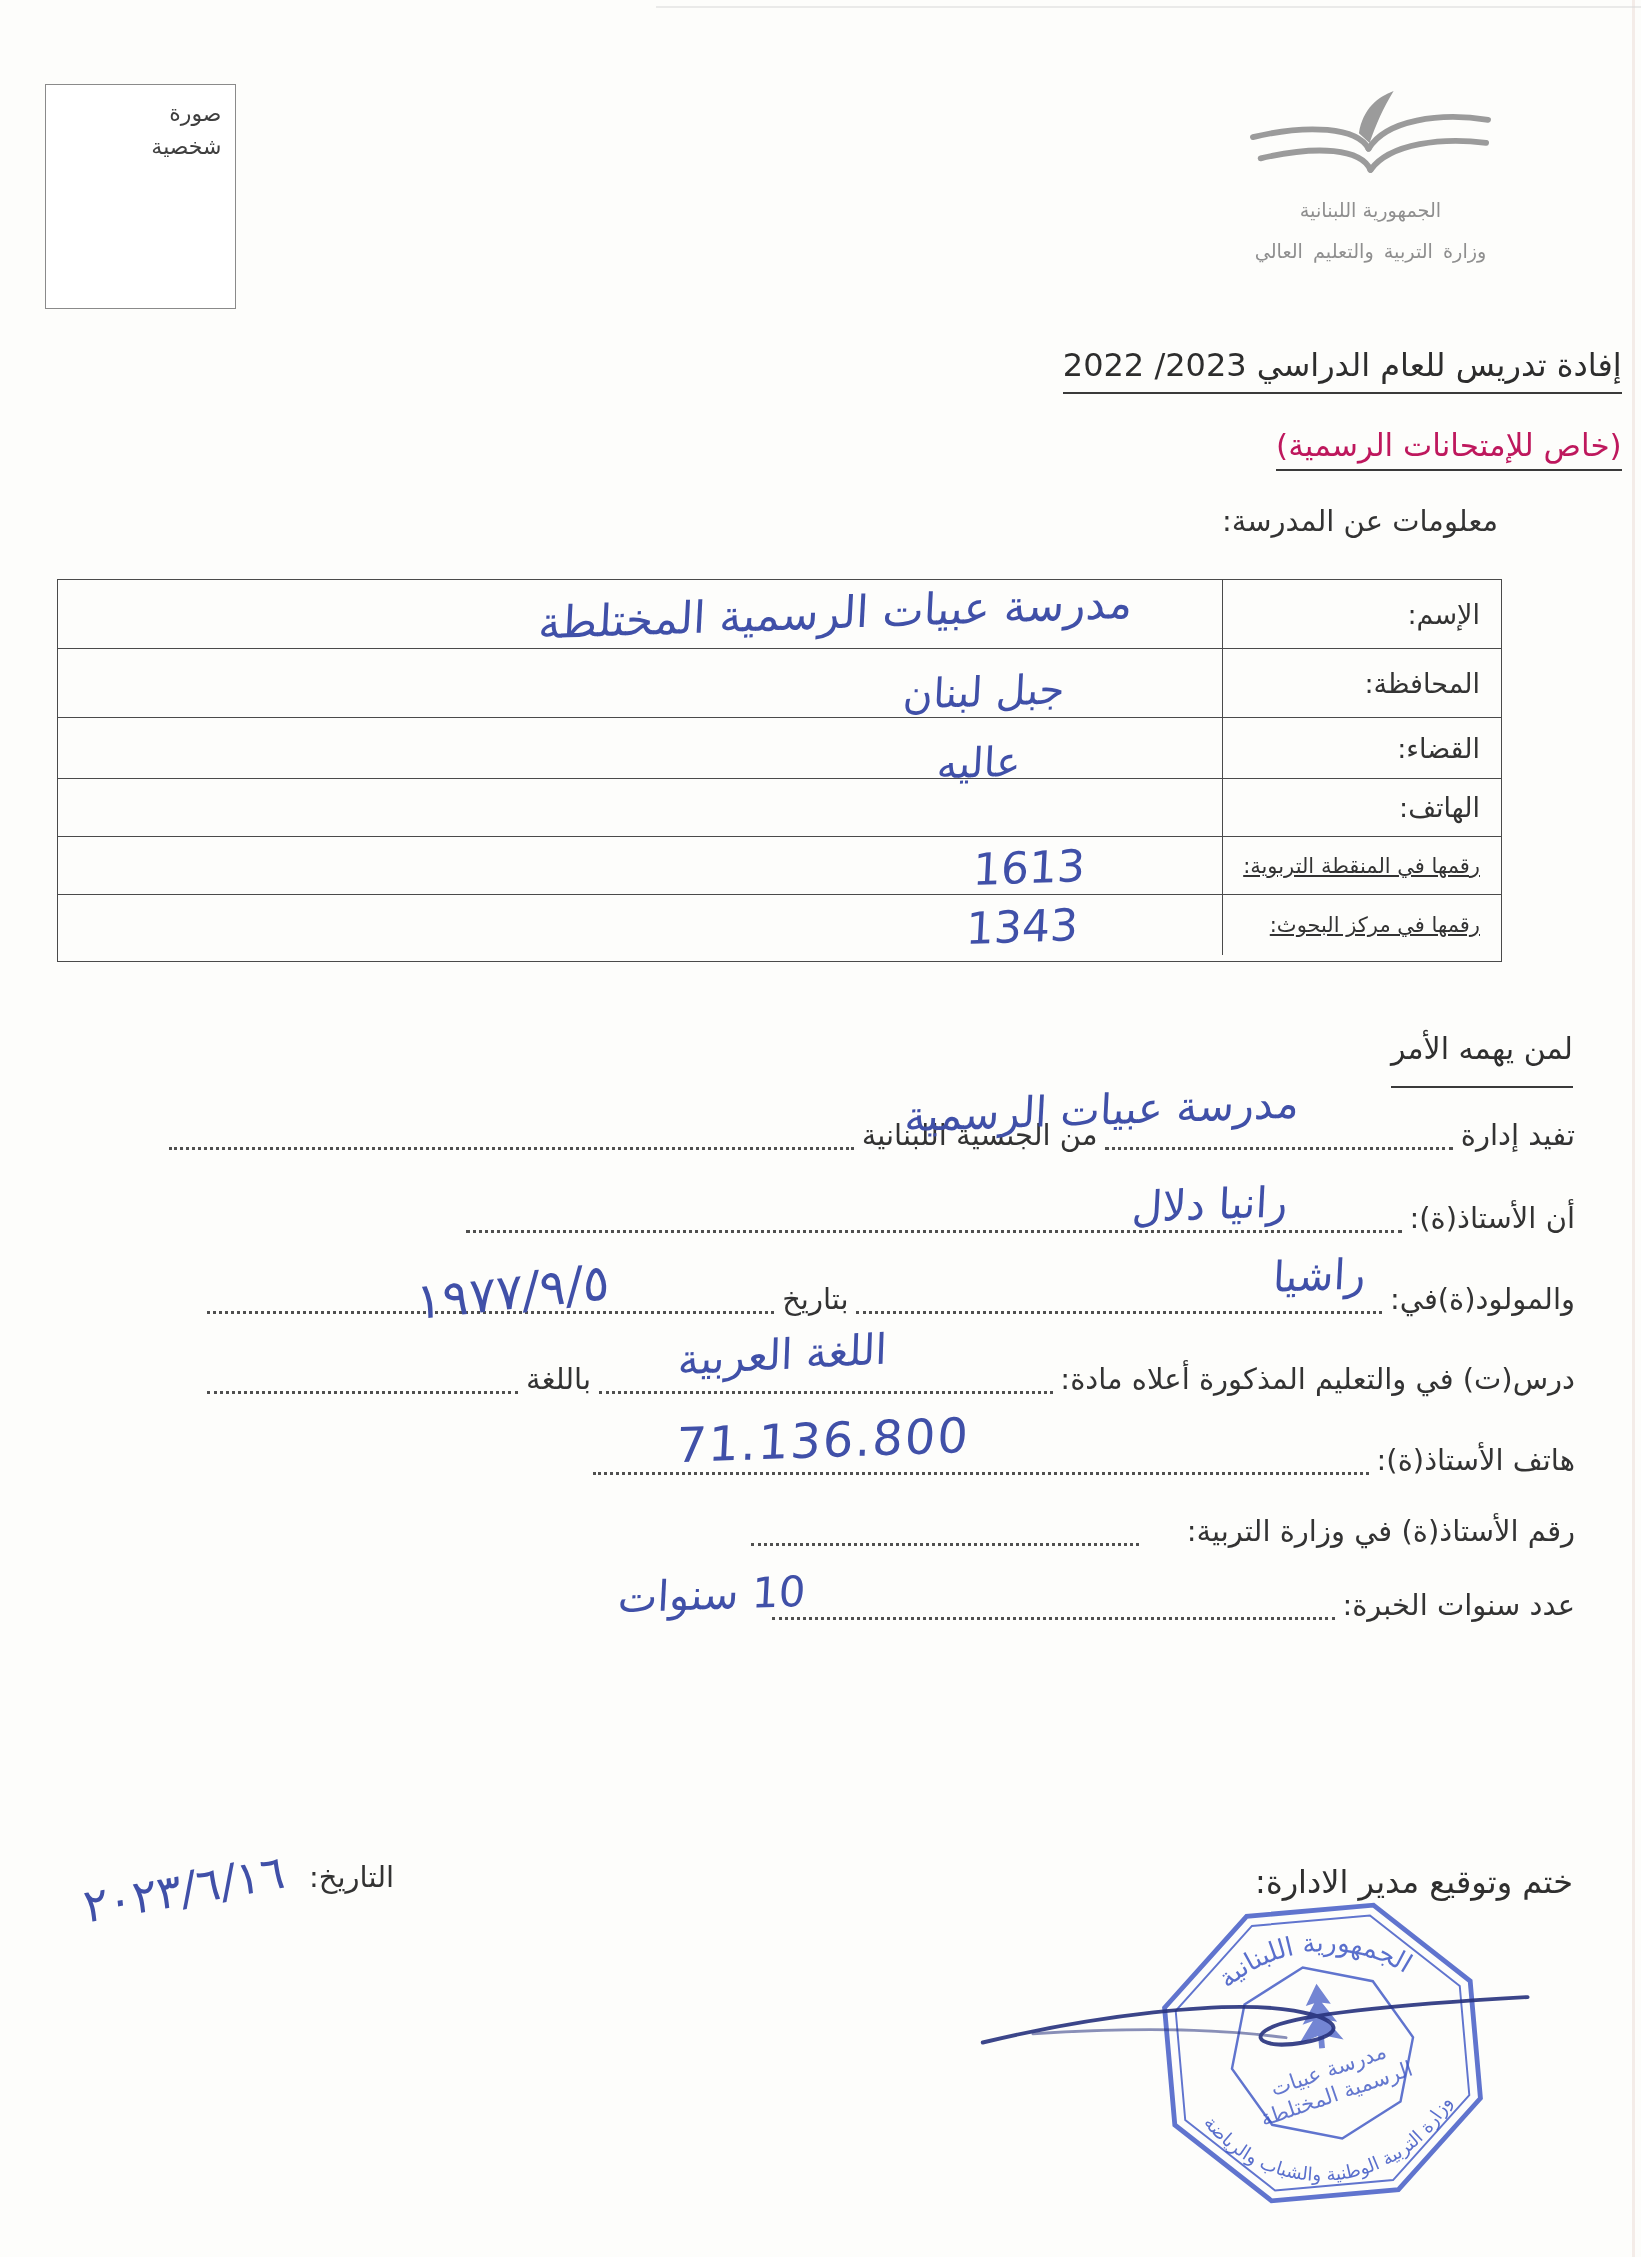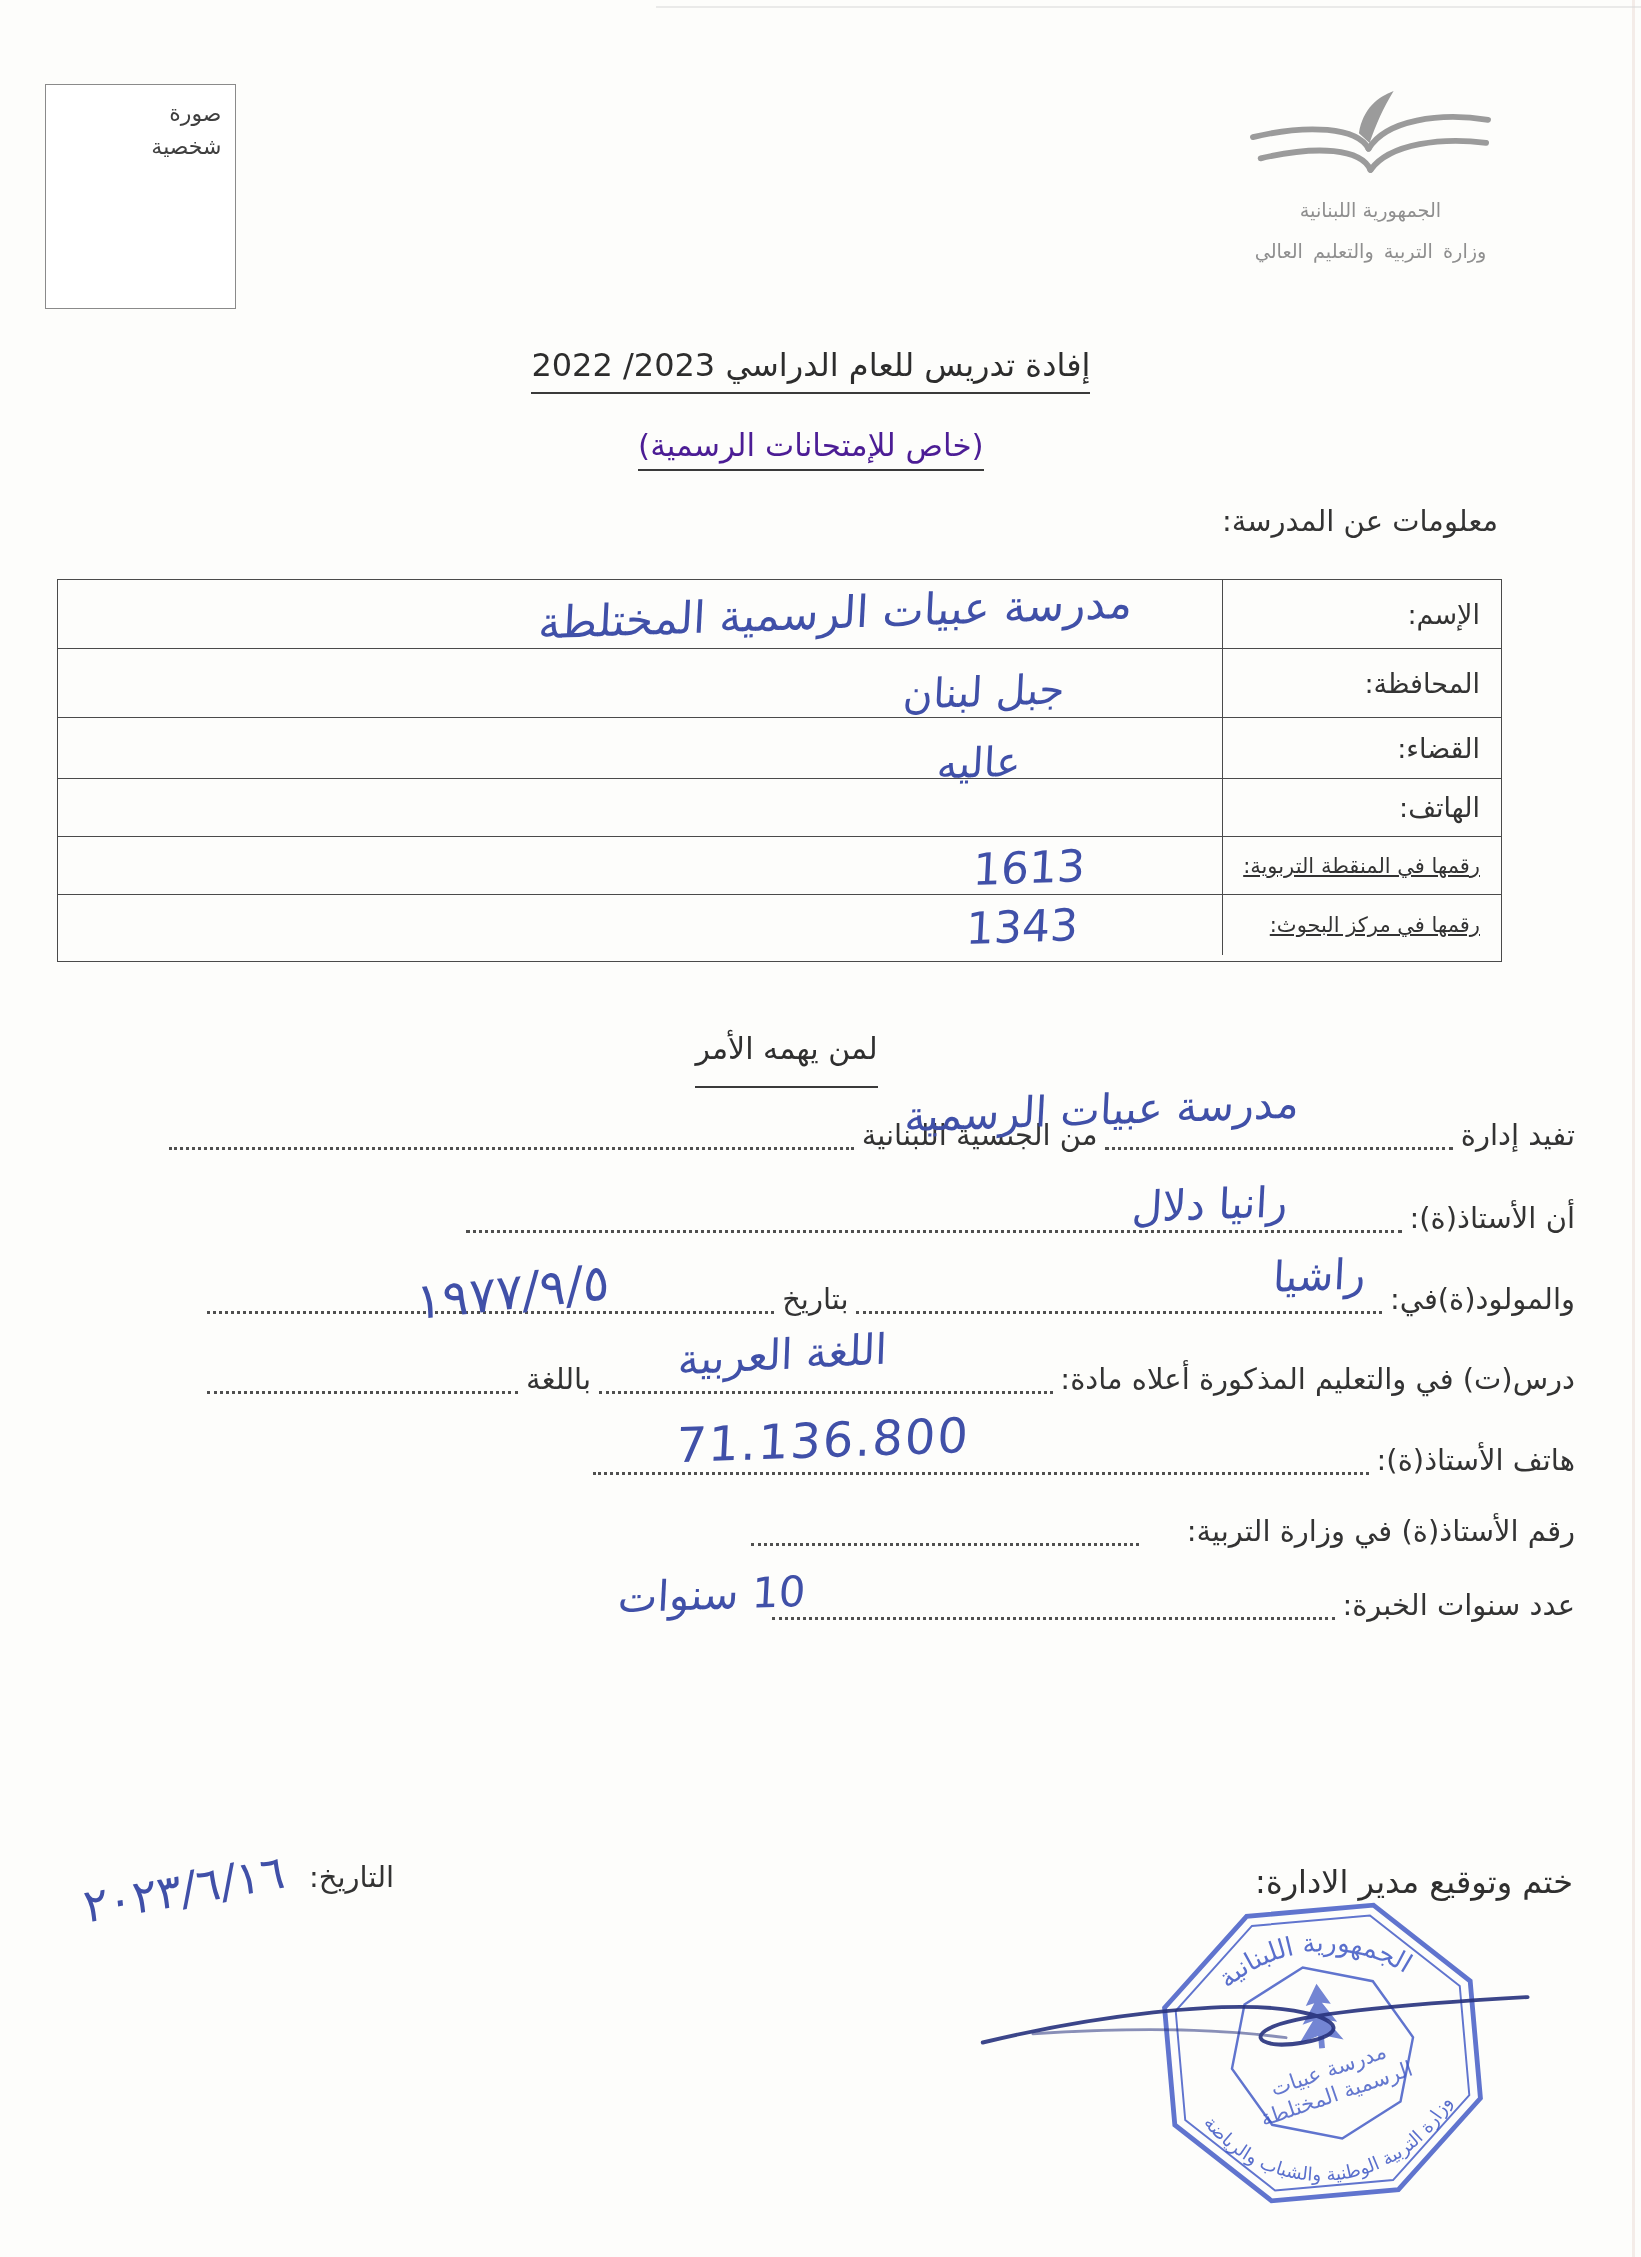--- a/index.html
+++ b/index.html
@@ -20,25 +20,25 @@
   .photo-box{position:absolute;left:45px;top:84px;width:189px;height:223px;border:1.9px solid #8a8a8a;background:#fff;}
   .photo-box .lbl{position:absolute;top:11.6px;right:13.5px;text-align:right;font-size:22px;color:#3f3f3f;line-height:33px;}
 
   
   .logo{position:absolute;left:1221px;top:89px;width:299px;text-align:center;}
   .logo svg{display:block;margin:0 auto;}
   .logo .l1{font-size:19.3px;color:#8f8f8f;letter-spacing:1px;margin-top:3.9px;}
   .logo .l2{font-size:19.3px;color:#8f8f8f;letter-spacing:0.5px;margin-top:18px;word-spacing:3.9px;}
 
   
-  .center-row{position:absolute;left:0;right:19.3px;text-align:center;}
+  .center-row{position:absolute;left:0;right:19.3px;text-align:right;}
   .title-row{top:346px;}
   .title-text{display:inline-block;font-size:32px;color:#2d2d2d;border-bottom:2.4px solid #3a3a3a;padding-bottom:7.7px;}
   .subtitle-row{top:427px;}
-  .subtitle-text{display:inline-block;font-size:31px;color:#4c1d95;border-bottom:2.4px solid #3a3a3a;padding-bottom:5.8px;}
+  .subtitle-text{display:inline-block;font-size:31px;color:#be185d;border-bottom:2.4px solid #3a3a3a;padding-bottom:5.8px;}
   .sec-heading{position:absolute;right:143px;top:504px;font-size:29px;color:#333;}
 
   
   .stable{position:absolute;left:57px;top:579px;width:1445px;height:383px;border:1.9px solid #4a4a4a;box-sizing:border-box;background:transparent;}
   .trow{position:relative;width:100%;box-sizing:border-box;}
   .trow + .trow{border-top:1.9px solid #4a4a4a;}
   .tlabel{position:absolute;right:0;top:0;bottom:0;width:279px;border-left:1.9px solid #4a4a4a;box-sizing:border-box;
           display:flex;align-items:center;padding-right:21px;font-size:27px;color:#333;}
   .tlabel.small{font-size:21px;text-decoration:underline;}
 

